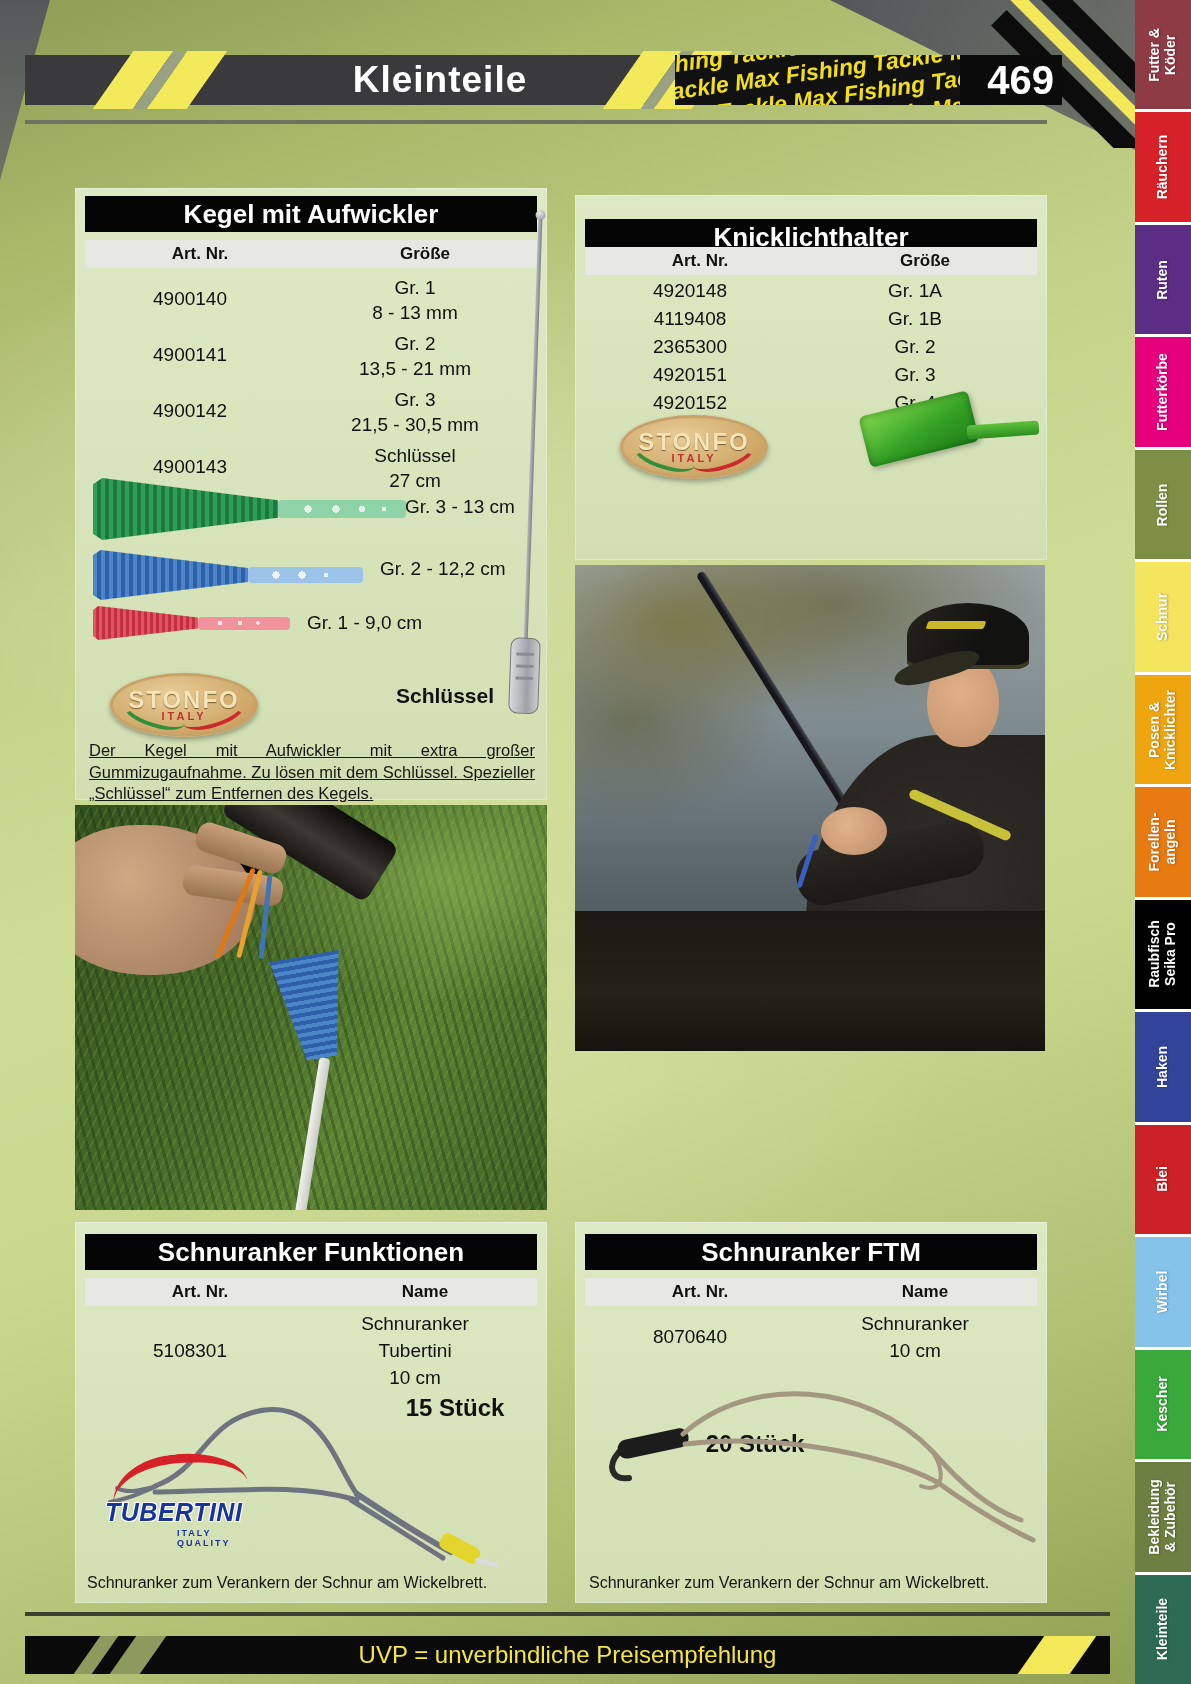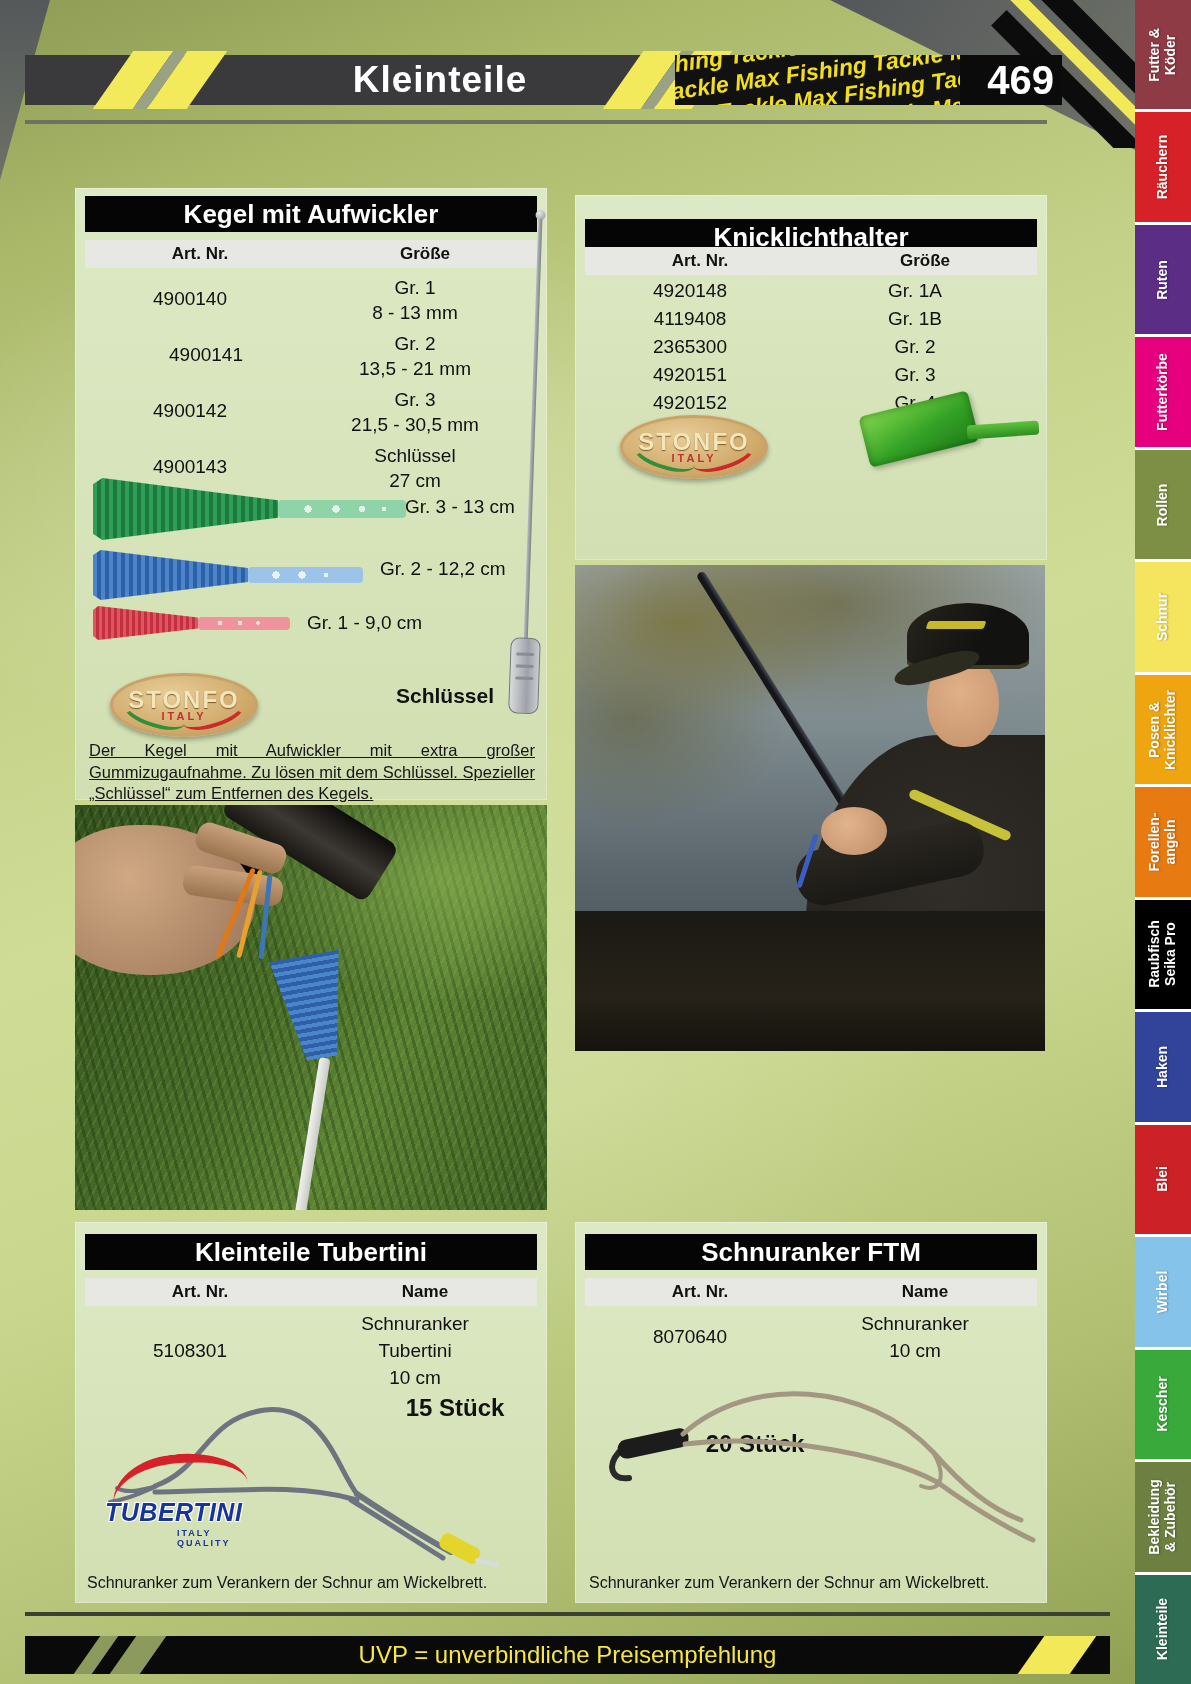--- a/index.html
+++ b/index.html
@@ -195,21 +195,21 @@
 
   <div class="panel" style="left:75px; top:188px; width:472px; height:612px;">
     <div class="tbar" style="top:8px;">Kegel mit Aufwickler</div>
     <div class="cols" style="top:52px;">
       <div class="colh" style="left:20px; width:190px;">Art. Nr.</div>
       <div class="colh" style="left:240px; width:200px;">Größe</div>
     </div>
     <div class="cell" style="left:20px; top:84px; width:190px; height:54px; line-height:54px;">4900140</div>
     <div class="cell pre" style="left:240px; top:84px; width:200px; line-height:25px; padding-top:3px;">Gr. 1
 8 - 13 mm</div>
-    <div class="cell" style="left:36px; top:140px; width:190px; height:54px; line-height:54px;">4900141</div>
+    <div class="cell" style="left:20px; top:140px; width:190px; height:54px; line-height:54px;">4900141</div>
     <div class="cell pre" style="left:240px; top:140px; width:200px; line-height:25px; padding-top:3px;">Gr. 2
 13,5 - 21 mm</div>
     <div class="cell" style="left:20px; top:196px; width:190px; height:54px; line-height:54px;">4900142</div>
     <div class="cell pre" style="left:240px; top:196px; width:200px; line-height:25px; padding-top:3px;">Gr. 3
 21,5 - 30,5 mm</div>
     <div class="cell" style="left:20px; top:252px; width:190px; height:54px; line-height:54px;">4900143</div>
     <div class="cell pre" style="left:240px; top:252px; width:200px; line-height:25px; padding-top:3px;">Schlüssel
 27 cm</div>
 
     <div class="cone green" style="left:18px; top:290px; width:270px; height:62px;">
@@ -313,21 +313,21 @@
     <div class="finger" style="left:120px; top:28px; width:92px; height:30px; transform:rotate(18deg);"></div>
     <div class="finger" style="left:108px; top:66px; width:100px; height:30px; transform:rotate(8deg);"></div>
     <div class="elastic" style="left:158px; top:60px; width:5px; height:96px; background:#e07818; transform:rotate(22deg);"></div>
     <div class="elastic" style="left:172px; top:64px; width:5px; height:90px; background:#e8a030; transform:rotate(14deg);"></div>
     <div class="elastic" style="left:188px; top:70px; width:5px; height:84px; background:#3f74b5; transform:rotate(6deg);"></div>
     <div class="cone-v" style="left:196px; top:150px; width:84px; height:104px;"></div>
     <div class="rod-white" style="left:232px; top:252px; width:11px; height:160px; transform:rotate(9deg);"></div>
   </div>
 
   <div class="panel" style="left:75px; top:1222px; width:472px; height:381px;">
-    <div class="tbar" style="top:12px;">Kleinteile Tubertini</div>
+    <div class="tbar" style="top:12px;">Schnuranker Funktionen</div>
     <div class="cols" style="top:56px;">
       <div class="colh" style="left:20px; width:190px;">Art. Nr.</div>
       <div class="colh" style="left:240px; width:200px;">Name</div>
     </div>
     <div class="cell" style="left:20px; top:88px; width:190px; height:81px; line-height:81px;">5108301</div>
     <div class="cell pre" style="left:240px; top:88px; width:200px; line-height:27px;">Schnuranker
 Tubertini
 10 cm</div>
     <div class="qty" style="left:300px; top:172px; width:160px; text-align:center;">15 Stück</div>
 

